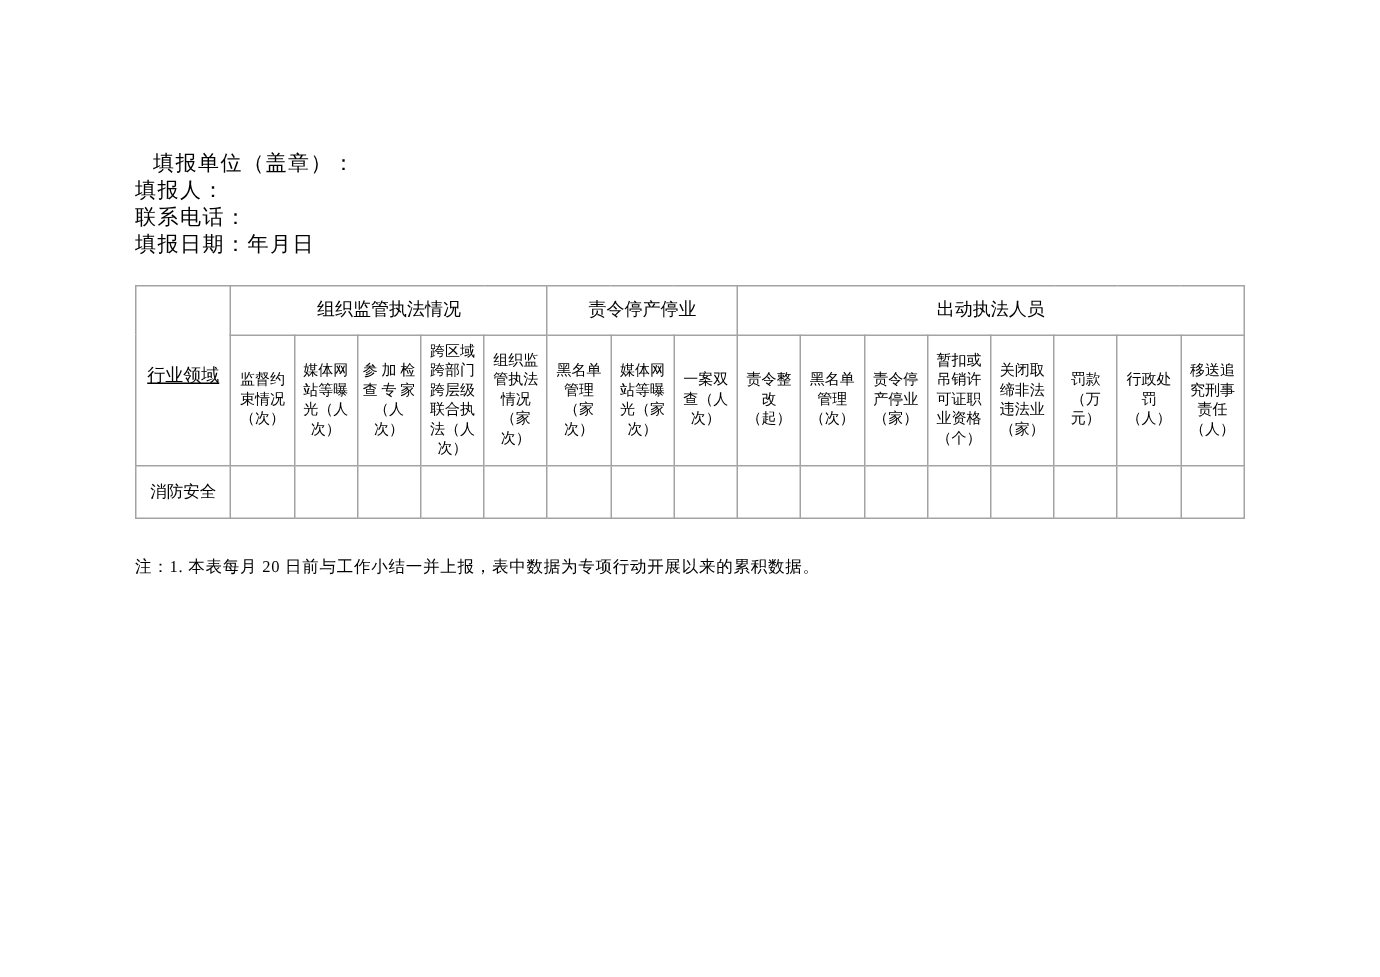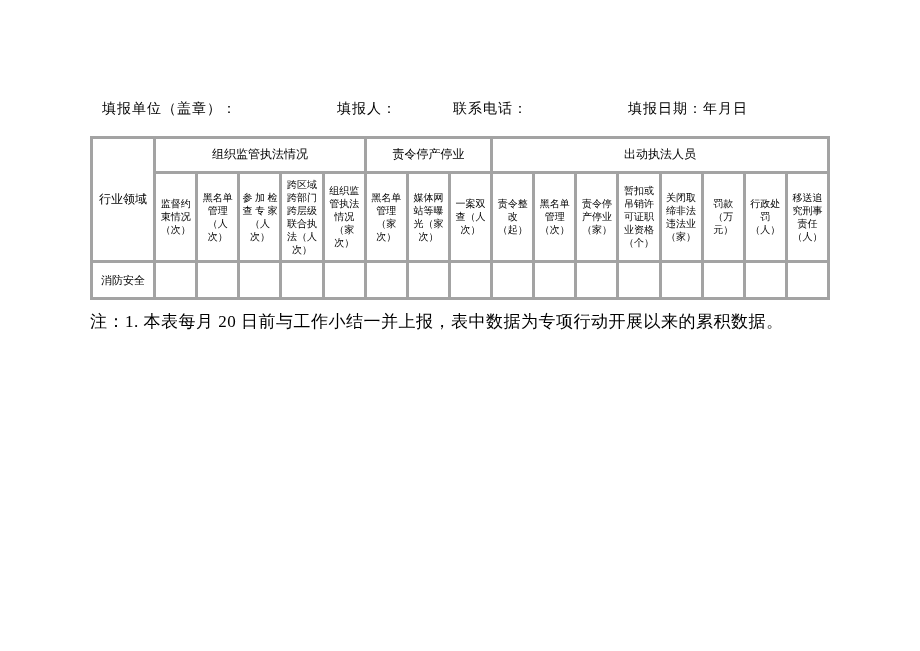--- a/index.html
+++ b/index.html
@@ -12,65 +12,67 @@
       background: #ffffff;
       padding: 100px 90px 20px 90px;
       font-size: 12px;
       color: #000;
     }
     .header-row {
       display: flex;
       margin-bottom: 18px;
       font-size: 14px;
       letter-spacing: 1px;
+      flex-direction: column;
     }
     .header-field {
       margin-right: 37px;
       white-space: nowrap;
     }
     .header-field.first { margin-left: 12px; margin-right: 100px; }
     .header-field.second { margin-right: 56px; }
     .header-field.third { margin-right: 100px; }
     table {
       border-collapse: collapse;
       width: 100%;
       table-layout: fixed;
     }
     th, td {
-      border: 3px solid #a3a3a3;
+      border: 1px solid #a3a3a3;
       text-align: center;
       vertical-align: middle;
       padding: 4px 2px;
       font-weight: normal;
       font-size: 10px;
       line-height: 1.3;
       word-break: break-all;
     }
     th.group-header {
       font-size: 12px;
       padding: 8px 4px;
     }
     th.col-label {
       font-size: 10px;
       height: 70px;
     }
     th.row-header {
       font-size: 12px;
       width: 60px;
+      text-decoration: underline;
     }
     td.data-cell {
       height: 28px;
     }
     td.category-cell {
       font-size: 11px;
       padding: 10px 4px;
     }
     .footnote {
-      margin-top: 10px;
-      font-size: 17px;
+      margin-top: 24px;
+      font-size: 11px;
       letter-spacing: 0.5px;
     }
     .col-industry { width: 60px; }
     .col-narrow { width: 40px; }
   </style>
 </head>
 <body>
 
 <div class="header-row">
   <span class="header-field first">填报单位（盖章）：</span>
@@ -101,21 +103,21 @@
   </colgroup>
   <thead>
     <tr>
       <th rowspan="2" class="row-header">行业领域</th>
       <th colspan="5" class="group-header">组织监管执法情况</th>
       <th colspan="3" class="group-header">责令停产停业</th>
       <th colspan="8" class="group-header">出动执法人员</th>
     </tr>
     <tr>
       <th class="col-label">监督约束情况（次）</th>
-      <th class="col-label">黑名单管理（人次）</th>
+      <th class="col-label">媒体网站等曝光（人次）</th>
       <th class="col-label">参 加 检查 专 家（人次）</th>
       <th class="col-label">跨区域跨部门跨层级联合执法（人次）</th>
       <th class="col-label">组织监管执法情况（家次）</th>
       <th class="col-label">黑名单管理（家次）</th>
       <th class="col-label">媒体网站等曝光（家次）</th>
       <th class="col-label">一案双查（人次）</th>
       <th class="col-label">责令整改（起）</th>
       <th class="col-label">黑名单管理（次）</th>
       <th class="col-label">责令停产停业（家）</th>
       <th class="col-label">暂扣或吊销许可证职业资格（个）</th>

